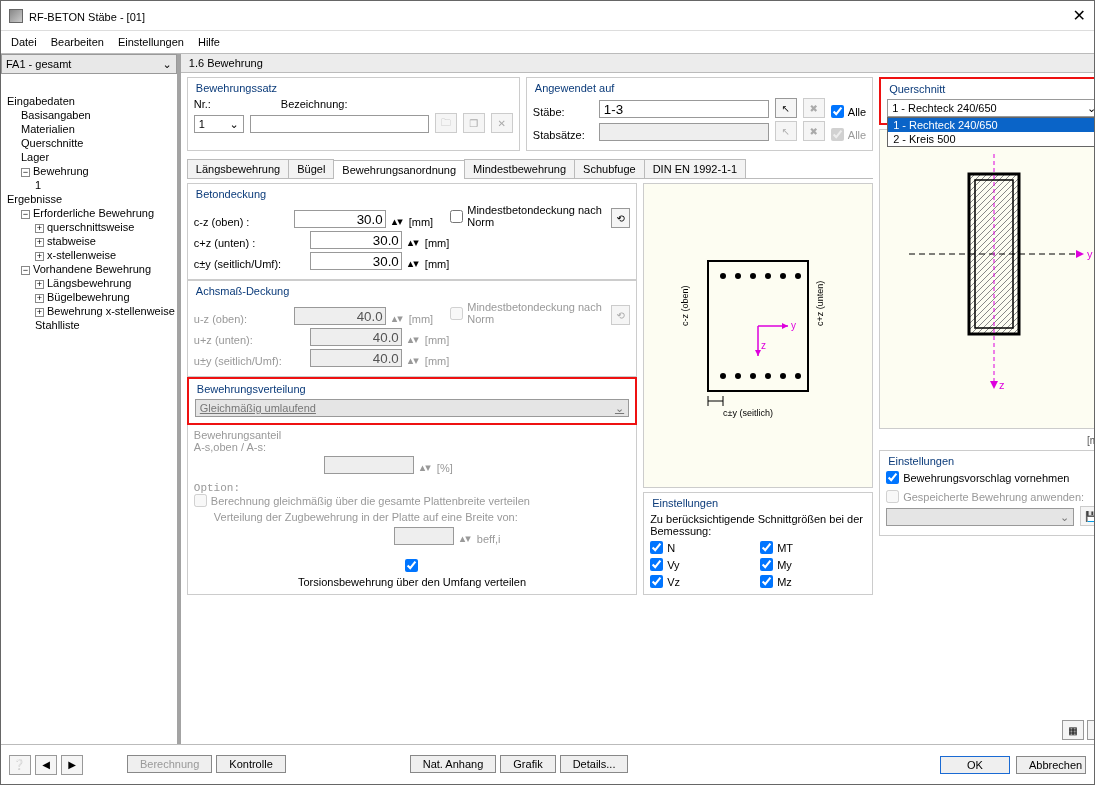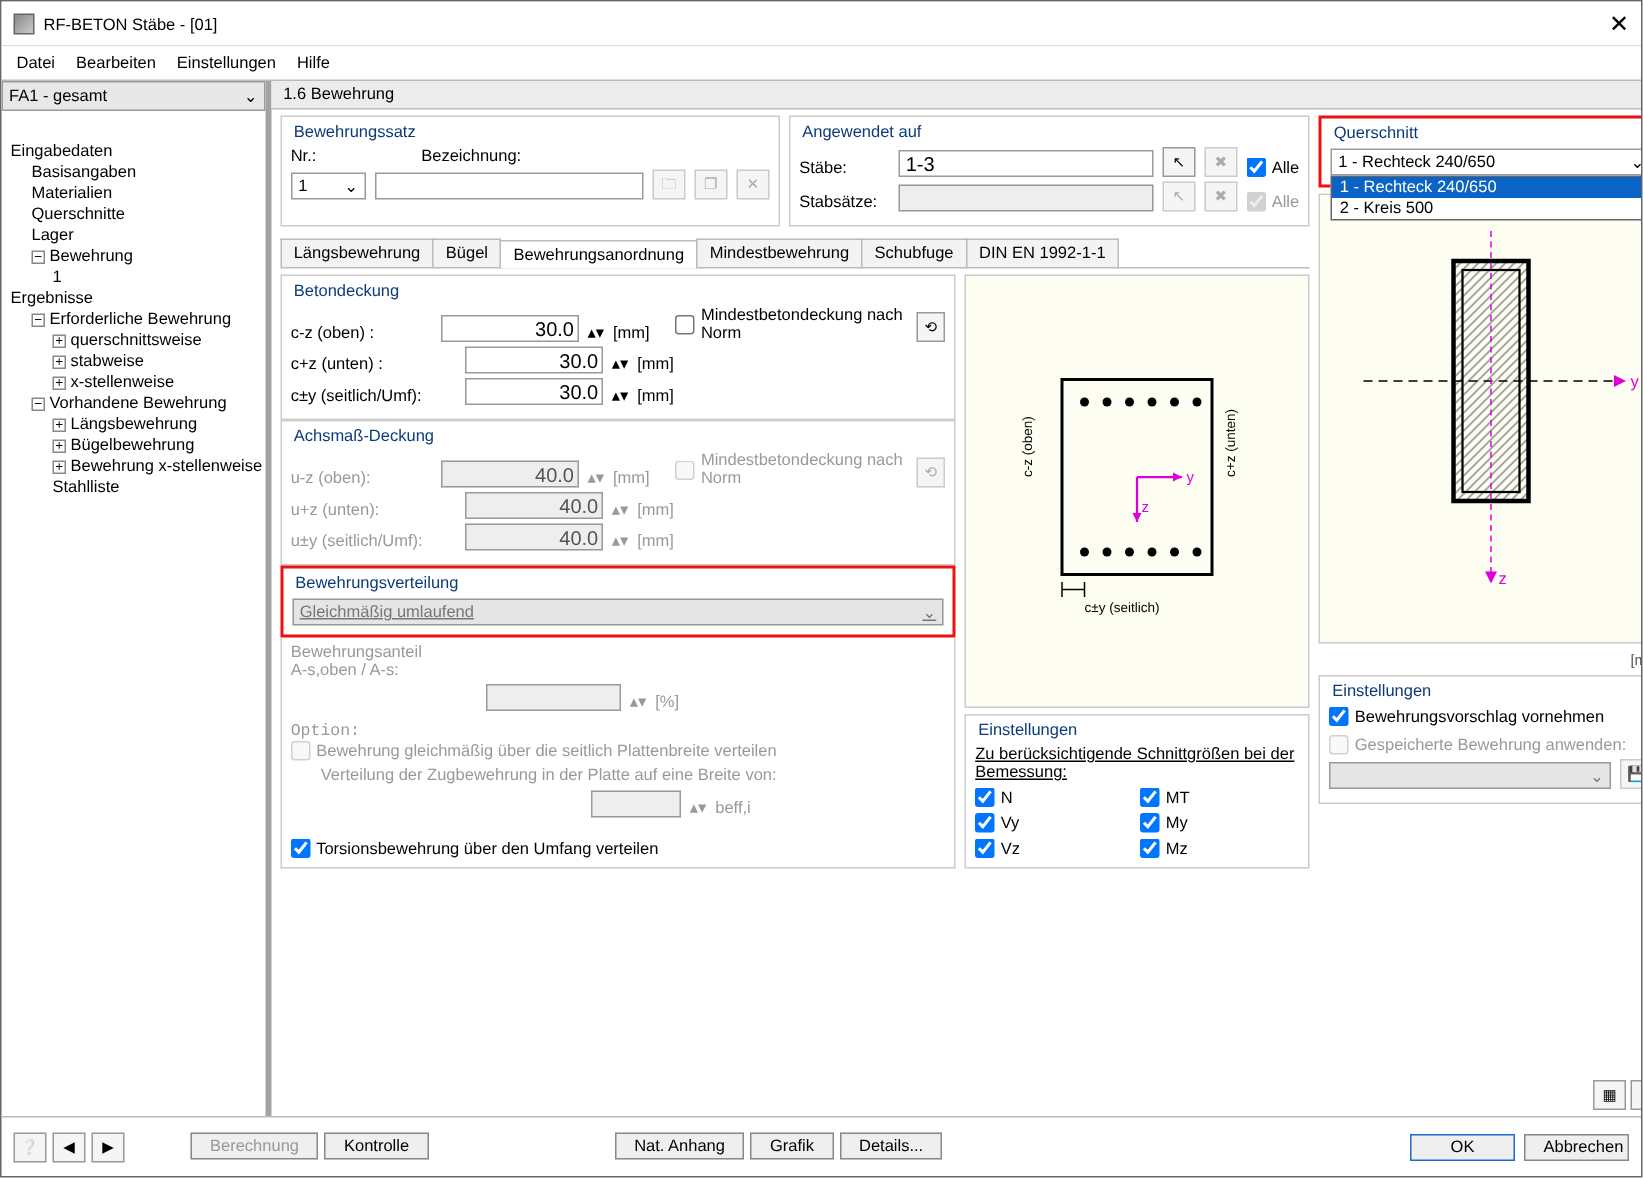--- a/index.html
+++ b/index.html
@@ -235,29 +235,29 @@
               <div style="white-space:pre-line;">Bewehrungsanteil
 A-s,oben / A-s:</div>
               <div class="formrow">
                 <input class="num" disabled="" style="background: rgb(238, 238, 238); width: 90px; margin-left: 130px;">
                   <span>▴▾</span>
                 <span>[%]</span>
               </div>
               <div style="margin-top:8px;font-family:Liberation Mono, monospace;">Option:</div>
               <label class="chk">
                   <input type="checkbox" disabled="" style="">
-                  <span>Bewehrung gleichmäßig über die seitlich Plattenbreite verteilen</span>
+                  <span>Berechnung gleichmäßig über die gesamte Plattenbreite verteilen</span>
                 </label>
               <div style="padding-left:20px;margin:4px 0;">Verteilung der Zugbewehrung in der Platte auf eine Breite von:</div>
               <div class="formrow" style="padding-left:20px;">
                 <input class="num" disabled="" style="background: rgb(238, 238, 238); width: 60px; margin-left: 180px;">
                   <span>▴▾</span>
                 <span>beff,i</span>
               </div>
-              <label class="chk" style="color:#000;margin-top:14px;">
+              <label class="chk" style="color:#000;margin-top:14px;flex-direction:column;">
                   <input type="checkbox" checked="" style="">
                   <span>Torsionsbewehrung über den Umfang verteilen</span>
                 </label>
             </div>
           </div>
 
           <div style="display:flex;flex-direction:column;gap:4px;max-width:230px;">
 
             <div class="diagram-small" style="height:200px;">
               <svg width="210" height="190">
@@ -284,21 +284,21 @@
                 <text x="170" y="85" font-size="9" transform="rotate(-90 170 85)">c+z (unten)</text>
                 <text x="70" y="175" font-size="9">c±y (seitlich)</text>
                 <line x1="55" y1="160" x2="70" y2="160" stroke="#000"></line>
                   <line x1="55" y1="155" x2="55" y2="165" stroke="#000"></line>
                   <line x1="70" y1="155" x2="70" y2="165" stroke="#000"></line>
               </svg>
             </div>
 
             <div class="fieldset">
               <span class="fieldset-legend">Einstellungen</span>
-              <div style="margin-bottom:4px;text-decoration:underline;">Zu berücksichtigende Schnittgrößen bei der Bemessung:</div>
+              <div style="margin-bottom:4px;">Zu berücksichtigende Schnittgrößen bei der Bemessung:</div>
               <div style="display:grid;grid-template-columns:1fr 1fr;gap:4px;">
                 <label class="chk">
                     <input type="checkbox" checked="" style="">
                     <span>N</span>
                   </label>
                 <label class="chk">
                     <input type="checkbox" checked="" style="">
                     <span>MT</span>
                   </label>
                 <label class="chk">

